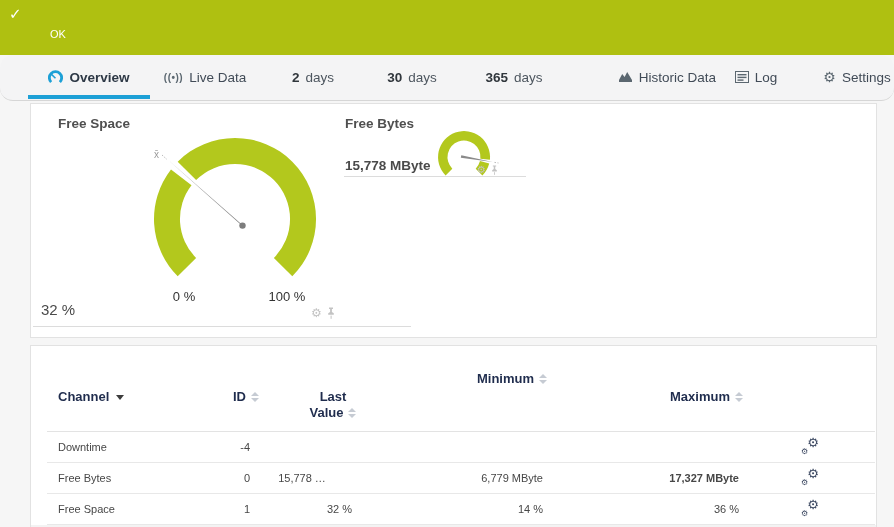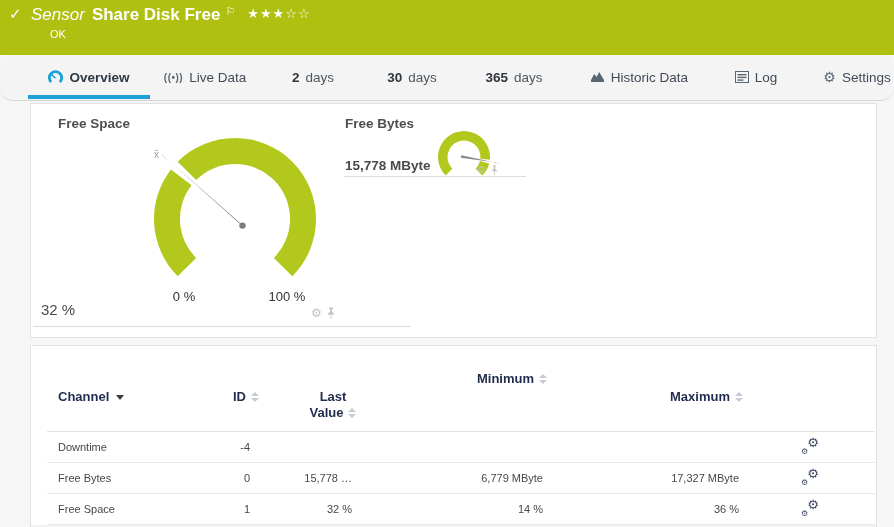--- a/index.html
+++ b/index.html
@@ -24,21 +24,21 @@
        font-size:13.5px;color:#414b57;cursor:pointer;white-space:nowrap;}
   .tab.active{font-weight:700;color:#2e3946;}
   .tab .num{font-weight:700;color:#30363c;}
   .tab .ulab{color:#4d565f;}
   .t0{left:28px;width:122px;}
   .t0 .underline{position:absolute;left:0;right:0;bottom:0;height:4px;background:var(--blue);}
   .t1{left:160px;width:90px;}
   .t2{left:288px;width:50px;}
   .t3{left:383px;width:58px;}
   .t4{left:481px;width:66px;}
-  .t5{left:586px;width:106px;}
+  .t5{left:614px;width:106px;}
   .t6{left:731px;width:50px;}
   .t7{left:822px;width:70px;}
   .tab .gearglyph{font-size:14px;color:#5b6770;line-height:14px;}
   .liveglyph{font-size:10px;color:#5b6770;letter-spacing:.5px;font-weight:700;}
   
   .panel{position:absolute;background:#fff;border:1px solid var(--panel_border);}
   .p1{left:30px;top:103px;width:845px;height:233px;}
   .p2{left:30px;top:345px;width:845px;height:182px;overflow:hidden;}
   .wtitle{position:absolute;font-size:13.5px;font-weight:700;color:#4f4f4f;}
   .wvalue{position:absolute;color:#4a4a4a;}
@@ -63,26 +63,20 @@
   .chgear{position:absolute;width:18px;height:17px;cursor:pointer;}
   .chgear .g1{position:absolute;right:0;top:-3px;font-size:13px;color:#3e4a63;line-height:13px;}
   .chgear .g2{position:absolute;left:0;bottom:0;font-size:8px;color:#3e4a63;line-height:8px;}
   .footstrip{position:absolute;left:0;top:179px;width:845px;height:3px;background:#f3f3f3;}
 </style>
 </head>
 <body>
 
 <div class="hdr">
   <span class="check">✓</span>
-  <div class="titleline">
-    <span class="kind">Sensor</span>
-    <span class="title">Share Disk Free</span>
-    <span class="flag">⚐</span>
-    <span class="stars"><span>★★★</span><span>☆☆</span></span>
-  </div>
   <div class="status">OK</div>
 </div>
 
 <div class="tabs">
   <div class="tab t0 active">
     <svg width="15" height="14" viewBox="0 0 16 15">
       <path d="M3.3 13 A6.6 6.6 0 1 1 12.7 13" fill="none" stroke="var(--blue)" stroke-width="3"></path>
       <line x1="8" y1="8.8" x2="3.4" y2="4.4" stroke="var(--blue)" stroke-width="1.7"></line>
     </svg>
     <span>Overview</span>
@@ -219,23 +213,23 @@
     <span class="chgear" style="left:770px;top:93px;">
         <span class="g1">⚙</span>
         <span class="g2">⚙</span>
       </span>
   </div>
   <div class="sep" style="top:116px;"></div>
 
   <div>
     <div class="cell" style="left:27px;top:117px;">Free Bytes</div>
     <div class="cell right" style="left:140px;top:117px;width:79px;">0</div>
-    <div class="cell right" style="left:221px;top:117px;width:100px;">15,778 …</div>
+    <div class="cell right" style="left:221px;top:117px;width:100px;text-align:center;">15,778 …</div>
     <div class="cell right" style="left:392px;top:117px;width:120px;">6,779 MByte</div>
-    <div class="cell right" style="left:588px;top:117px;width:120px;">17,327 MByte</div>
+    <div class="cell right" style="left:588px;top:117px;width:120px;font-weight:bold;">17,327 MByte</div>
     <span class="chgear" style="left:770px;top:124px;">
         <span class="g1">⚙</span>
         <span class="g2">⚙</span>
       </span>
   </div>
   <div class="sep" style="top:147px;"></div>
 
   <div>
     <div class="cell" style="left:27px;top:148px;">Free Space</div>
     <div class="cell right" style="left:140px;top:148px;width:79px;">1</div>

